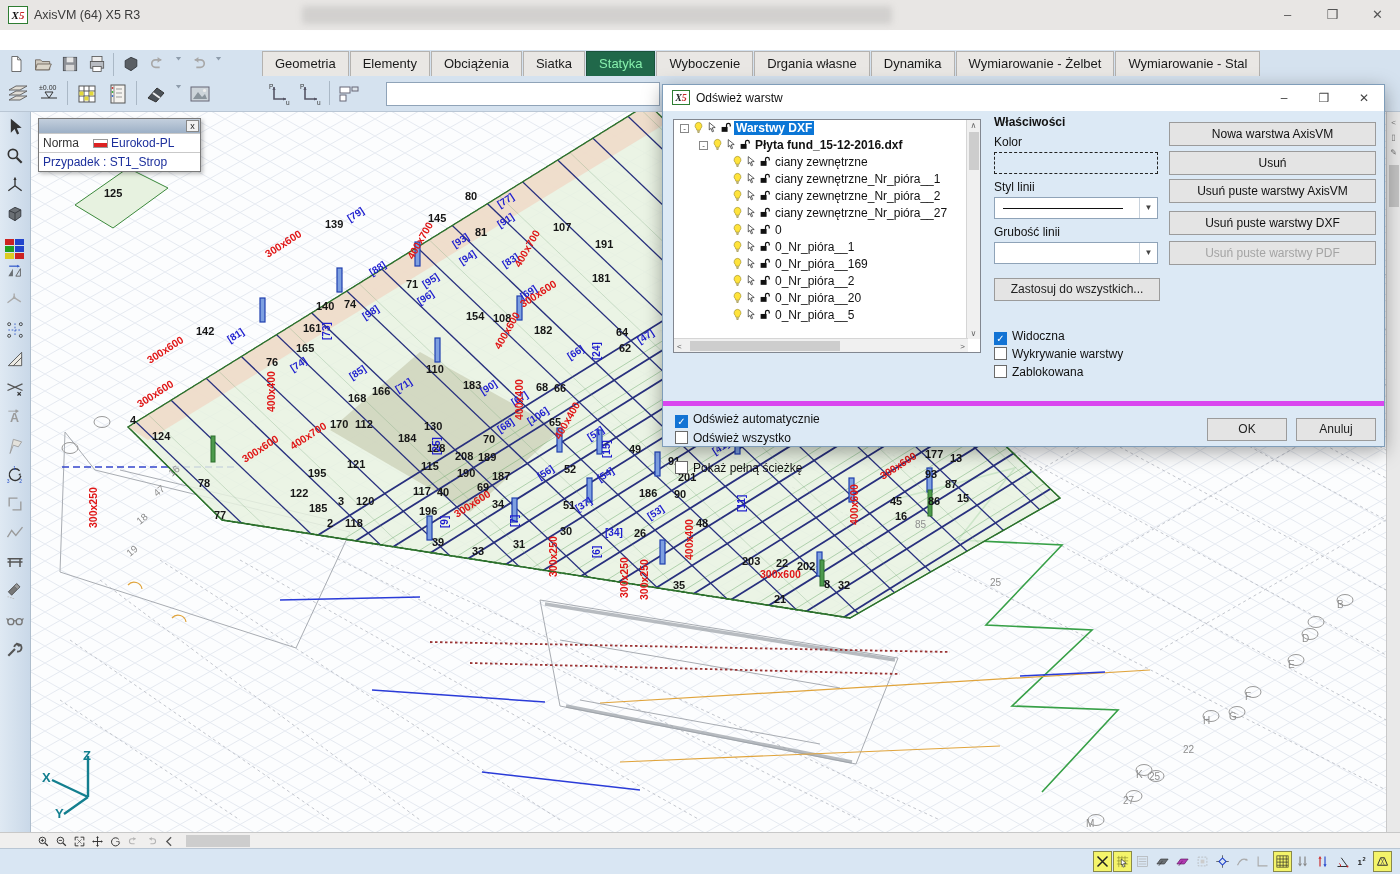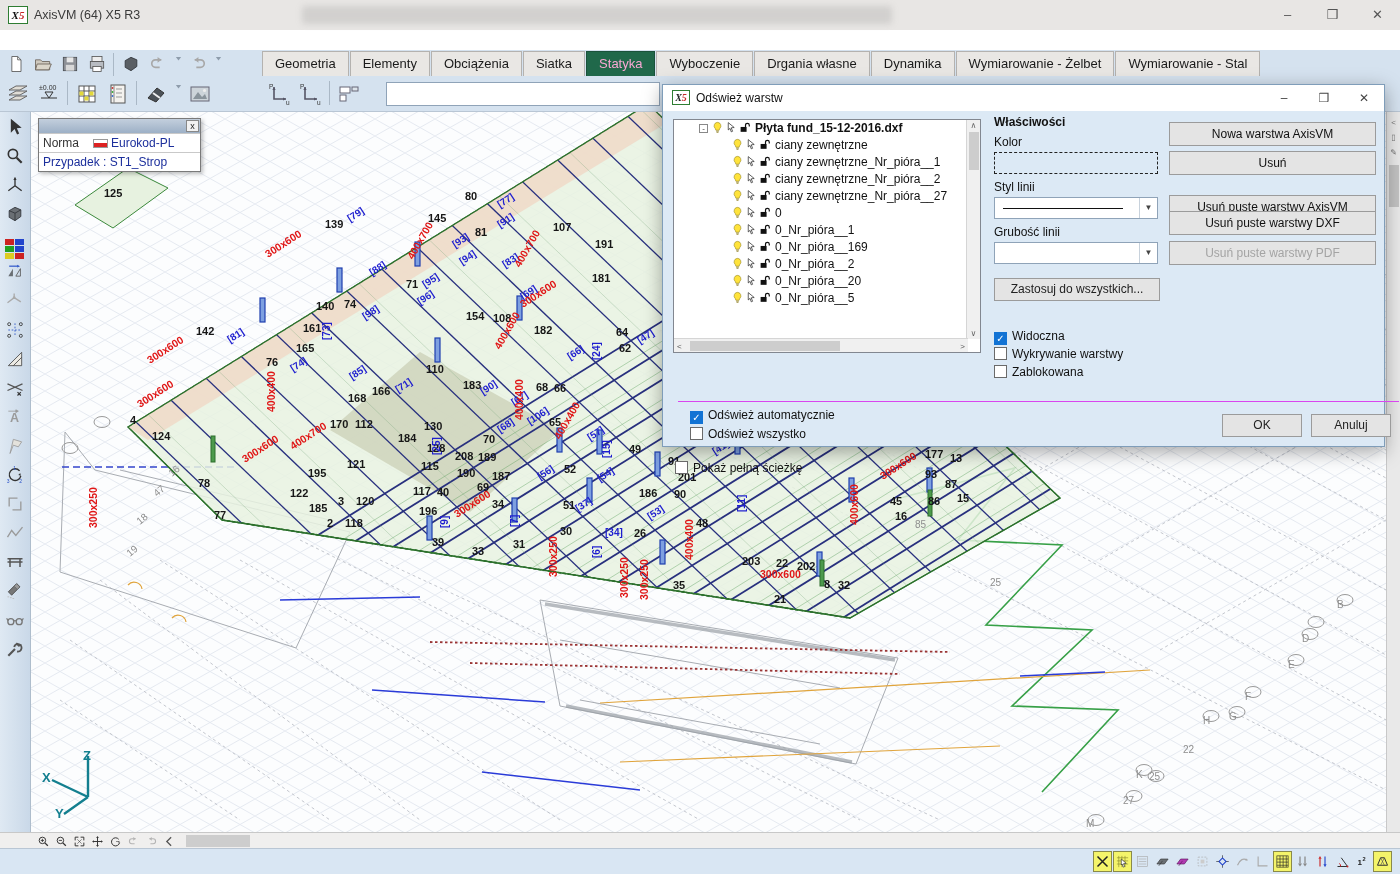--- a/index.html
+++ b/index.html
@@ -23,21 +23,21 @@
   .tbtn { display:inline-block; vertical-align:top; width:27px; height:25px; padding:2px; margin-top:1px; border:1px solid transparent; }
   .tbtn svg { width:20px; height:20px; display:block; margin:auto; }
   .tbig { width:31px; height:31px; }
   .tbig svg { width:24px; height:24px; }
   .tsep { display:inline-block; vertical-align:top; width:1px; height:24px; margin:3px 3px 0 3px; background:#aab8c6; }
   .tcaret { width:13px; }
   .tcaret svg { width:9px; height:9px; }
   #tb1 { position:absolute; left:2px; top:0; }
   #tabbar { position:absolute; left:262px; top:0; height:26px; }
   .tab { display:inline-block; height:25px; margin-top:1px; padding:4px 12px 0 12px; background:#e9e7e4; border:1px solid #b4b2af; border-bottom:none; margin-right:1px; color:#1a1a1a; }
-  .tab.active { background:#20684a; color:#f9a8d4; border-color:#1a523b; }
+  .tab.active { background:#20684a; color:#86efac; border-color:#1a523b; }
   #tb2a { position:absolute; left:2px; top:2px; }
   #tb2b { position:absolute; left:264px; top:2px; }
   #cmdinput { position:absolute; left:386px; top:6px; width:274px; height:24px; border:1px solid #8fa3b8; background:#fff; font-size:12px; padding:0 4px; }
   .pal { display:inline-grid; grid-template-columns:9px 9px; grid-auto-rows:6px; gap:1px; padding-top:3px; }
   .pal span { display:block; width:9px; height:6px; }
   
   #main { position:absolute; left:0; top:112px; width:1400px; height:720px; }
   #ltb { position:absolute; left:0; top:0; width:31px; height:720px; background:linear-gradient(90deg,#dfe9f3,#c9d8e8); border-right:1px solid #aebdcc; }
   #ltb .tbtn { display:block; width:27px; height:27px; margin:2px auto 2px auto; }
   #canvas { position:absolute; left:31px; top:0; width:1355px; height:720px; background:#fdfdfe; overflow:hidden; }
@@ -90,21 +90,21 @@
   #propcol { position:absolute; left:331px; top:30px; width:166px; }
   #propcol .hd { font-weight:bold; margin-bottom:4px; color:#111; }
   .plabel { margin:6px 0 3px 0; color:#111; }
   #colorbox { width:164px; height:22px; border:1px dashed #222; background:#dce9f5; }
   .combo { position:relative; width:164px; height:22px; background:#fff; border:1px solid #8fa3b8; }
   .combo .arr { position:absolute; right:0; top:0; width:18px; height:20px; border-left:1px solid #c8d2dc; text-align:center; line-height:20px; font-size:8px; color:#444; }
   .combo .linesample { position:absolute; left:8px; top:10px; width:120px; height:0; border-top:1.5px solid #111; }
   .dbtn { position:absolute; left:506px; width:207px; height:24px; background:#e4e4e4; border:1px solid #9b9b9b; text-align:center; line-height:22px; color:#111; }
   .dbtn.disabled { color:#a4a4a4; }
   #applybtn { position:absolute; left:331px; top:193px; width:166px; height:23px; background:#e4e4e4; border:1px solid #9b9b9b; text-align:center; line-height:21px; }
-  #dfoot { position:absolute; left:15px; top:316px; width:100%; height:47px; border-top:1px solid #d946ef; }
+  #dfoot { position:absolute; left:0; top:316px; width:100%; height:47px; border-top:5px solid #d946ef; }
   .okbtn { position:absolute; top:12px; width:80px; height:23px; background:#e4e4e4; border:1px solid #9b9b9b; text-align:center; line-height:21px; }
   
   text.k { font:bold 11px "Liberation Sans",sans-serif; fill:#161616; }
   text.b { font:bold 10px "Liberation Sans",sans-serif; fill:#1e1ecf; }
   text.r { font:bold 10.5px "Liberation Sans",sans-serif; fill:#e01616; }
   text.g { font:10px "Liberation Sans",sans-serif; fill:#8e8e8e; }
   text.t { font:bold 13px "Liberation Sans",sans-serif; fill:#137f8f; }
 </style>
 </head>
 <body>
@@ -977,20 +977,27 @@
     <div id="dtitle">
       <div id="dticon">X<b>5</b></div>
       <span id="dtext">Odśwież warstw</span>
       <div class="dwb" style="right:80px">–</div>
       <div class="dwb" style="right:40px">❒</div>
       <div class="dwb" style="right:0">✕</div>
     </div>
 
     <div id="treebox">
       <div id="treerows">
+          <div class="trow bold sel" style="padding-left: 6px;"><span class="exp">-</span><svg>
+              <use href="#sy-bulb"></use>
+            </svg><svg>
+              <use href="#sy-treecursor"></use>
+            </svg><svg>
+              <use href="#sy-lock"></use>
+            </svg><span class="tlabel">Warstwy DXF</span></div>
           <div class="trow bold" style="padding-left: 25px;"><span class="exp">-</span><svg>
               <use href="#sy-bulb"></use>
             </svg><svg>
               <use href="#sy-treecursor"></use>
             </svg><svg>
               <use href="#sy-lock"></use>
             </svg><span class="tlabel">Płyta fund_15-12-2016.dxf</span></div>
           <div class="trow" style="padding-left: 57px;"><svg>
               <use href="#sy-bulb"></use>
             </svg><svg>
@@ -1088,21 +1095,21 @@
       <div class="plabel">Grubość linii</div>
       <div class="combo">
           <div class="arr">▼</div>
         </div>
     </div>
     <div id="applybtn">Zastosuj do wszystkich...</div>
 
     <div id="dbtns">
         <div class="dbtn" style="top: 37px;">Nowa warstwa AxisVM</div>
         <div class="dbtn" style="top: 66px;">Usuń</div>
-        <div class="dbtn" style="top: 110px;">Usuń puste warstwy AxisVM</div>
+        <div class="dbtn" style="top: 94px;">Usuń puste warstwy AxisVM</div>
         <div class="dbtn" style="top: 126px;">Usuń puste warstwy DXF</div>
         <div class="dbtn disabled" style="top: 156px;">Usuń puste warstwy PDF</div>
       </div>
 
     <div class="chk checked" id="chk-widoczna" style="left:331px;top:244px"><span class="box">✓</span><span class="lb">Widoczna</span></div>
     <div class="chk" id="chk-wykrywanie" style="left:331px;top:262px"><span class="box"></span><span class="lb">Wykrywanie warstwy</span></div>
     <div class="chk" id="chk-zablokowana" style="left:331px;top:280px"><span class="box"></span><span class="lb">Zablokowana</span></div>
 
     <div id="dfoot">
       <div class="chk checked" style="left:12px;top:6px"><span class="box">✓</span><span class="lb">Odśwież automatycznie</span></div>

